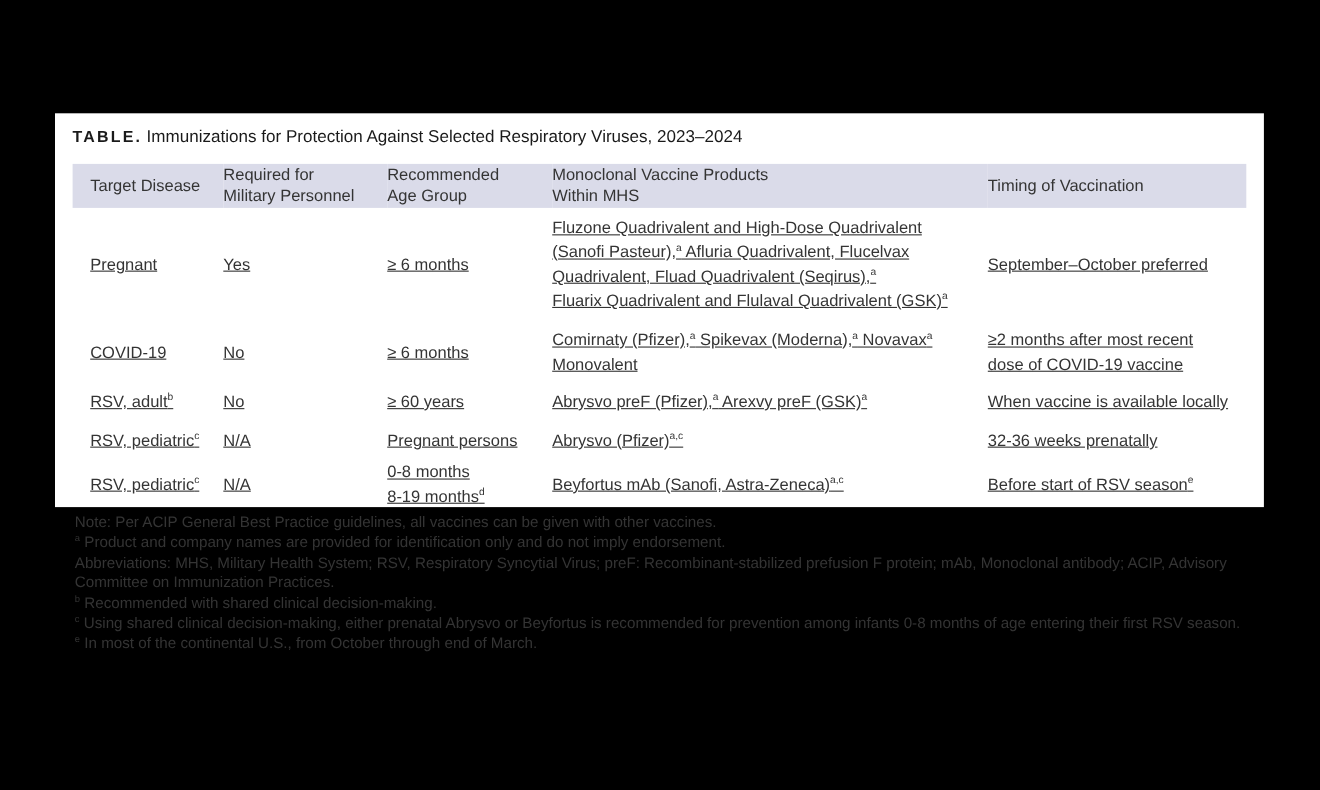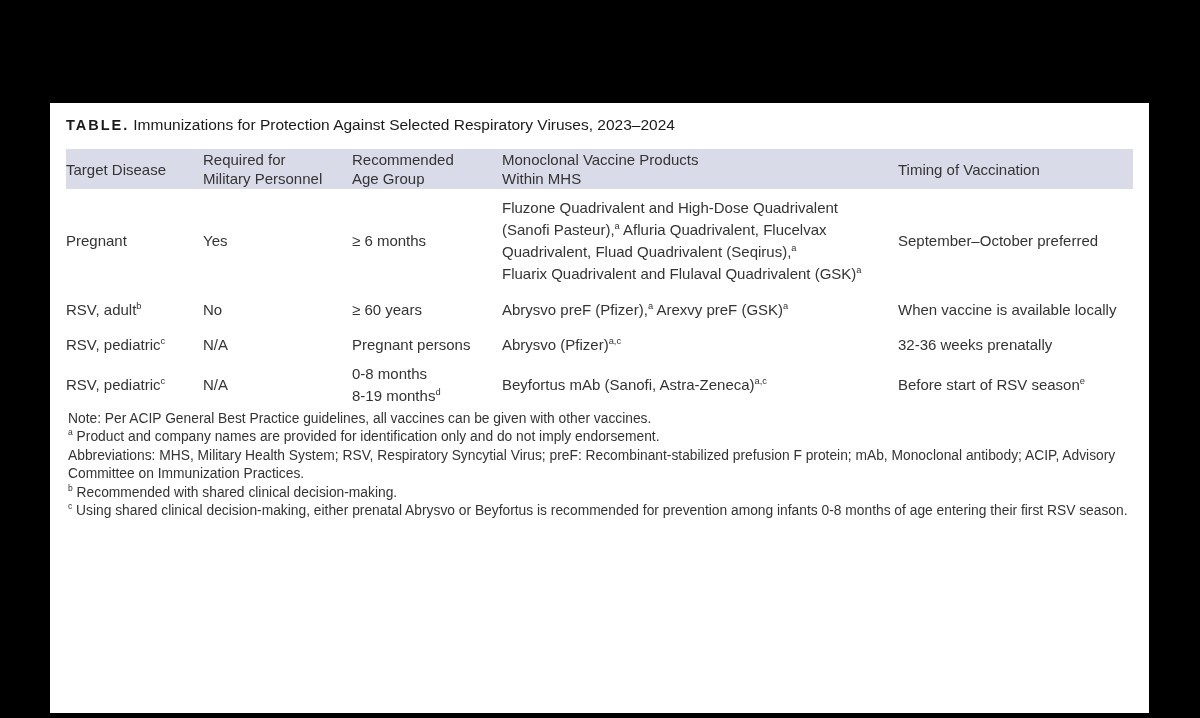--- a/index.html
+++ b/index.html
@@ -4,21 +4,21 @@
 <style>
   html, body { margin: 0; padding: 0; }
   body {
     width: 1200px; height: 718px;
     background: var(--page-bg, #000000);
     font-family: "Liberation Sans", sans-serif;
     position: relative; overflow: hidden;
   }
   .panel {
     position: absolute; left: 50px; top: 103px;
-    width: 1099px; height: 610px;
+    width: 1099px; height: 358px;
     background: var(--panel-bg, #ffffff);
     box-sizing: border-box;
     padding-top: 12px;
   }
   .title {
     margin-left: 16px;
     font-size: 15.5px;
     line-height: 19px;
     color: var(--title-text, #1a1a1a);
     white-space: nowrap;
@@ -46,28 +46,29 @@
     background: var(--header-band, #dadbe9);
     height: 40px;
     font-weight: normal;
     font-size: 15px;
     line-height: 19px;
     text-align: left;
     vertical-align: middle;
     padding: 0;
     white-space: pre;
   }
-  thead th:first-child, tbody td:first-child { padding-left: 0; }
+  thead th:first-child, tbody td:first-child { padding-left: 16px; }
   tbody td {
     font-size: 15px;
     line-height: 22px;
     vertical-align: middle;
     padding: 0;
     white-space: pre;
     overflow: visible;
+    text-decoration: underline;
   }
   tr.r1 { height: 104px; }
   tr.r2 { height: 56px; }
   tr.r3 { height: 34px; }
   tr.r4 { height: 36px; }
   tr.r5 { height: 40px; }
   sup {
     font-size: 0.62em;
     line-height: 0;
     vertical-align: super;
@@ -113,20 +114,29 @@
       <tr class="r1">
         <td>Pregnant</td>
         <td>Yes</td>
         <td>≥ 6 months</td>
         <td>Fluzone Quadrivalent and High-Dose Quadrivalent
 (Sanofi Pasteur),<sup>a</sup> Afluria Quadrivalent, Flucelvax
 Quadrivalent, Fluad Quadrivalent (Seqirus),<sup>a</sup>
 Fluarix Quadrivalent and Flulaval Quadrivalent (GSK)<sup>a</sup></td>
         <td>September–October preferred</td>
       </tr>
+      <tr class="r2">
+        <td>COVID-19</td>
+        <td>No</td>
+        <td>≥ 6 months</td>
+        <td>Comirnaty (Pfizer),<sup>a</sup> Spikevax (Moderna),<sup>a</sup> Novavax<sup>a</sup>
+Monovalent</td>
+        <td>≥2 months after most recent
+dose of COVID-19 vaccine</td>
+      </tr>
       <tr class="r3">
         <td>RSV, adult<sup>b</sup></td>
         <td>No</td>
         <td>≥ 60 years</td>
         <td>Abrysvo preF (Pfizer),<sup>a</sup> Arexvy preF (GSK)<sup>a</sup></td>
         <td>When vaccine is available locally</td>
       </tr>
       <tr class="r4">
         <td>RSV, pediatric<sup>c</sup></td>
         <td>N/A</td>
@@ -144,15 +154,16 @@
       </tr>
     </tbody>
   </table>
 
   <div class="notes">
     <div class="note">Note: Per ACIP General Best Practice guidelines, all vaccines can be given with other vaccines.</div>
     <div class="note"><sup>a</sup> Product and company names are provided for identification only and do not imply endorsement.</div>
     <div class="note">Abbreviations: MHS, Military Health System; RSV, Respiratory Syncytial Virus; preF: Recombinant-stabilized prefusion F protein; mAb, Monoclonal antibody; ACIP, Advisory Committee on Immunization Practices.</div>
     <div class="note"><sup>b</sup> Recommended with shared clinical decision-making.</div>
     <div class="note"><sup>c</sup> Using shared clinical decision-making, either prenatal Abrysvo or Beyfortus is recommended for prevention among infants 0-8 months of age entering their first RSV season.</div>
+    <div class="note"><sup>e</sup> In most of the continental U.S., from October through end of March.</div>
   </div>
 
 </div>
 
 </body></html>

